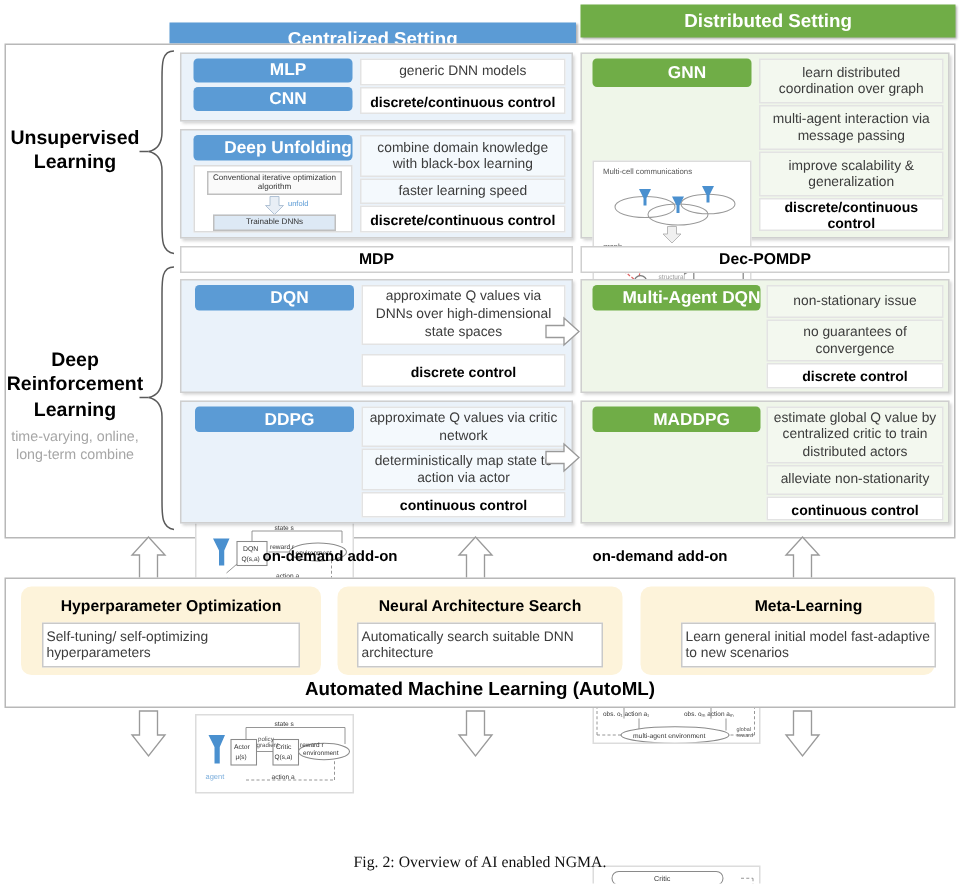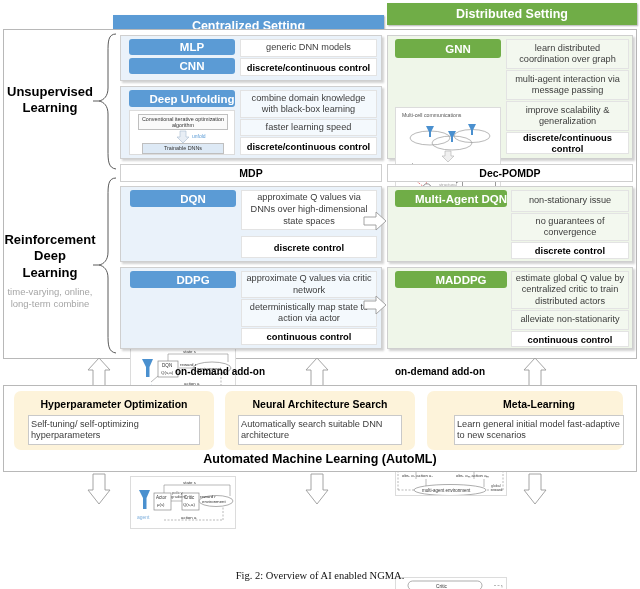--- a/index.html
+++ b/index.html
@@ -137,22 +137,22 @@
   <path d="M20,2 C12,2 12,10 12,20 L12,76 C12,84 8,88 3,89 C8,90 12,94 12,102 L12,158 C12,168 12,176 20,177" fill="none" stroke="#5a5a5a" stroke-width="1"></path>
   <line x1="3" y1="89" x2="-3" y2="89" stroke="#5a5a5a" stroke-width="1"></line>
 </svg>
 
 <div class="abs side-label" style="left:4px; top:84px; width:92px;">
   <div>Unsupervised</div>
   <div>Learning</div>
 </div>
 
 <div class="abs side-label" style="left:2px; top:232px; width:96px;">
+  <div>Deep</div>
   <div>Reinforcement</div>
-  <div>Deep</div>
   <div>Learning</div>
 </div>
 <div class="abs side-sub" style="left:2px; top:286px; width:96px;">
   <div>time-varying, online,</div>
   <div>long-term combine</div>
 </div>
 
 <div class="abs card card-blue" style="left:120px; top:35px; width:262px; height:46px;"></div>
 <div class="abs pill pill-blue" style="left:129px; top:39px; width:106px; height:16px;">MLP</div>
 <div class="abs pill pill-blue" style="left:129px; top:58px; width:106px; height:16px;">CNN</div>

